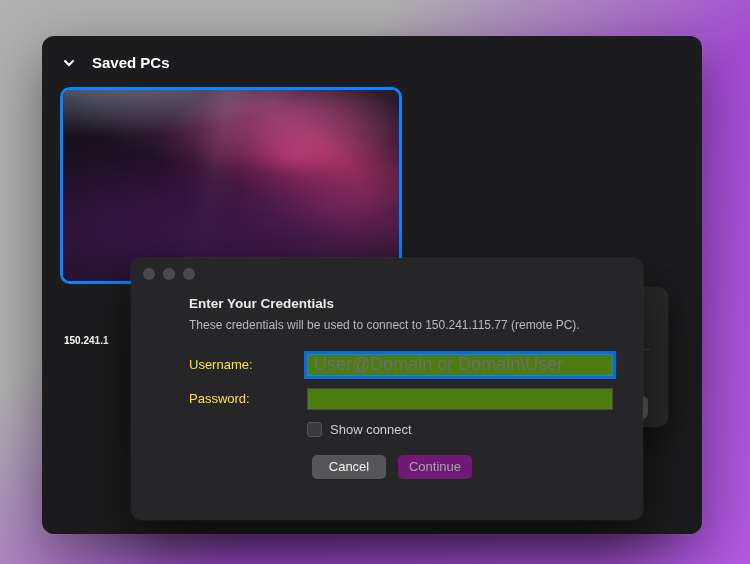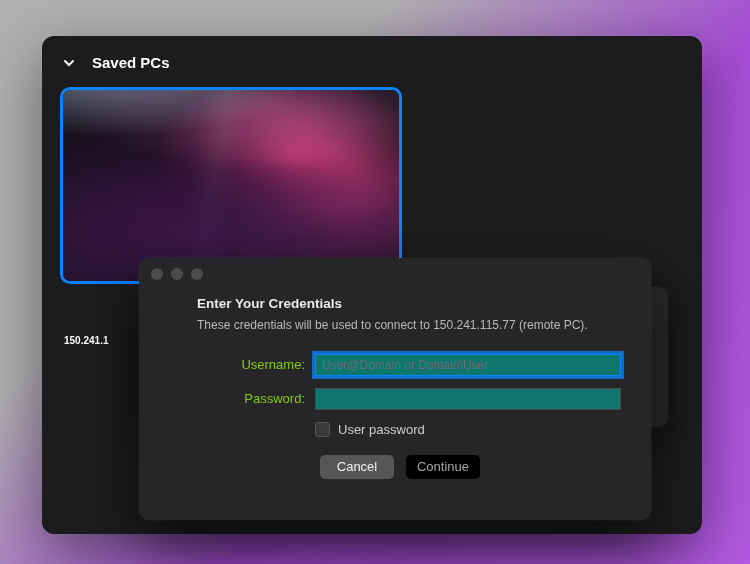--- a/index.html
+++ b/index.html
@@ -72,41 +72,41 @@
     }
     .back-panel .hline { height: 1px; background: #444; margin: 14px 0; }
     .back-btn-ghost {
       position: absolute; right: 20px; bottom: 8px;
       background: #5a5a5c; color: #e6e6e6;
       border-radius: 6px; padding: 4px 12px; font-size: 13px;
     }
 
     .dialog {
       position: absolute;
-      left: 139px; top: 258px;
+      left: 131px; top: 258px;
       width: 512px; height: 262px;
       background: #262628;
       border-radius: 11px;
       box-shadow: 0 24px 60px rgba(0,0,0,0.6), 0 0 0 1px rgba(255,255,255,0.05);
       color: #c9c9cb;
     }
     .traffic { display: flex; gap: 8px; padding: 10px 12px 4px 12px; }
     .traffic span { width: 12px; height: 12px; border-radius: 50%; background: #4b4b4d; display: inline-block; }
     .dialog-body { padding: 12px 30px 14px 58px; }
     .dialog-title { color: #eaeaea; font-weight: 600; font-size: 13.5px; margin-bottom: 6px; }
     .dialog-desc { font-size: 12px; color: #b9b9bb; line-height: 1.4; margin-bottom: 20px; max-width: 420px; }
 
     .field-row { display: flex; align-items: center; gap: 10px; margin-bottom: 12px; }
-    .field-label { width: 108px; text-align: right; font-size: 13px; color: #84cc16; }
+    .field-label { width: 108px; text-align: left; font-size: 13px; color: #fde047; }
     .field-input {
       flex: 1; height: 22px;
-      background: #0f766e;
+      background: #4d7c0f;
       border: 1px solid #4a4a4c;
       border-radius: 0;
-      color: #ddd; font-size: 12px; padding: 0 6px;
+      color: #ddd; font-size: 18px; padding: 0 6px;
       outline: none;
     }
     .field-input.focused { box-shadow: 0 0 0 3px rgba(10,132,255,0.75); border-color: #0a84ff; }
     .field-input::placeholder { color: #6e6e71; }
 
     .check-row { display: flex; align-items: center; gap: 8px; margin-left: 118px; margin-top: 2px; margin-bottom: 18px; }
     .checkbox {
       width: 15px; height: 15px; border-radius: 3px;
       background: #3a3a3c; border: 1px solid #55555a;
     }
@@ -114,21 +114,21 @@
 
     .dialog-actions { display: flex; gap: 12px; justify-content: center; padding: 0 18px 0 0; }
     .btn {
       min-width: 74px; height: 24px;
       border-radius: 5px;
       font-size: 13px;
       display: inline-flex; align-items: center; justify-content: center;
       border: none; cursor: default;
     }
     .btn-secondary { background: #565659; color: #f2f2f2; }
-    .btn-primary { background: #000000; color: #a4a4a6; }
+    .btn-primary { background: #701a75; color: #a4a4a6; }
   </style>
 </head>
 <body>
 
 <div class="window-main">
   <div class="section-header">
     <span class="chevron">
       <svg width="12" height="12" viewBox="0 0 12 12">
           <path d="M2 4l4 4 4-4" stroke="#fff" stroke-width="2" fill="none" stroke-linecap="round"></path>
         </svg>
@@ -168,21 +168,21 @@
       <input class="field-input focused" type="text" placeholder="User@Domain or Domain\User" style="">
     </div>
 
     <div class="field-row">
       <div class="field-label">Password:</div>
       <input class="field-input" type="password" style="">
     </div>
 
     <div class="check-row">
       <div class="checkbox"></div>
-      <div class="check-label">User password</div>
+      <div class="check-label">Show connect</div>
     </div>
 
     <div class="dialog-actions">
       <button class="btn btn-secondary">Cancel</button>
       <button class="btn btn-primary">Continue</button>
     </div>
   </div>
 </div>
 
 </body></html>

